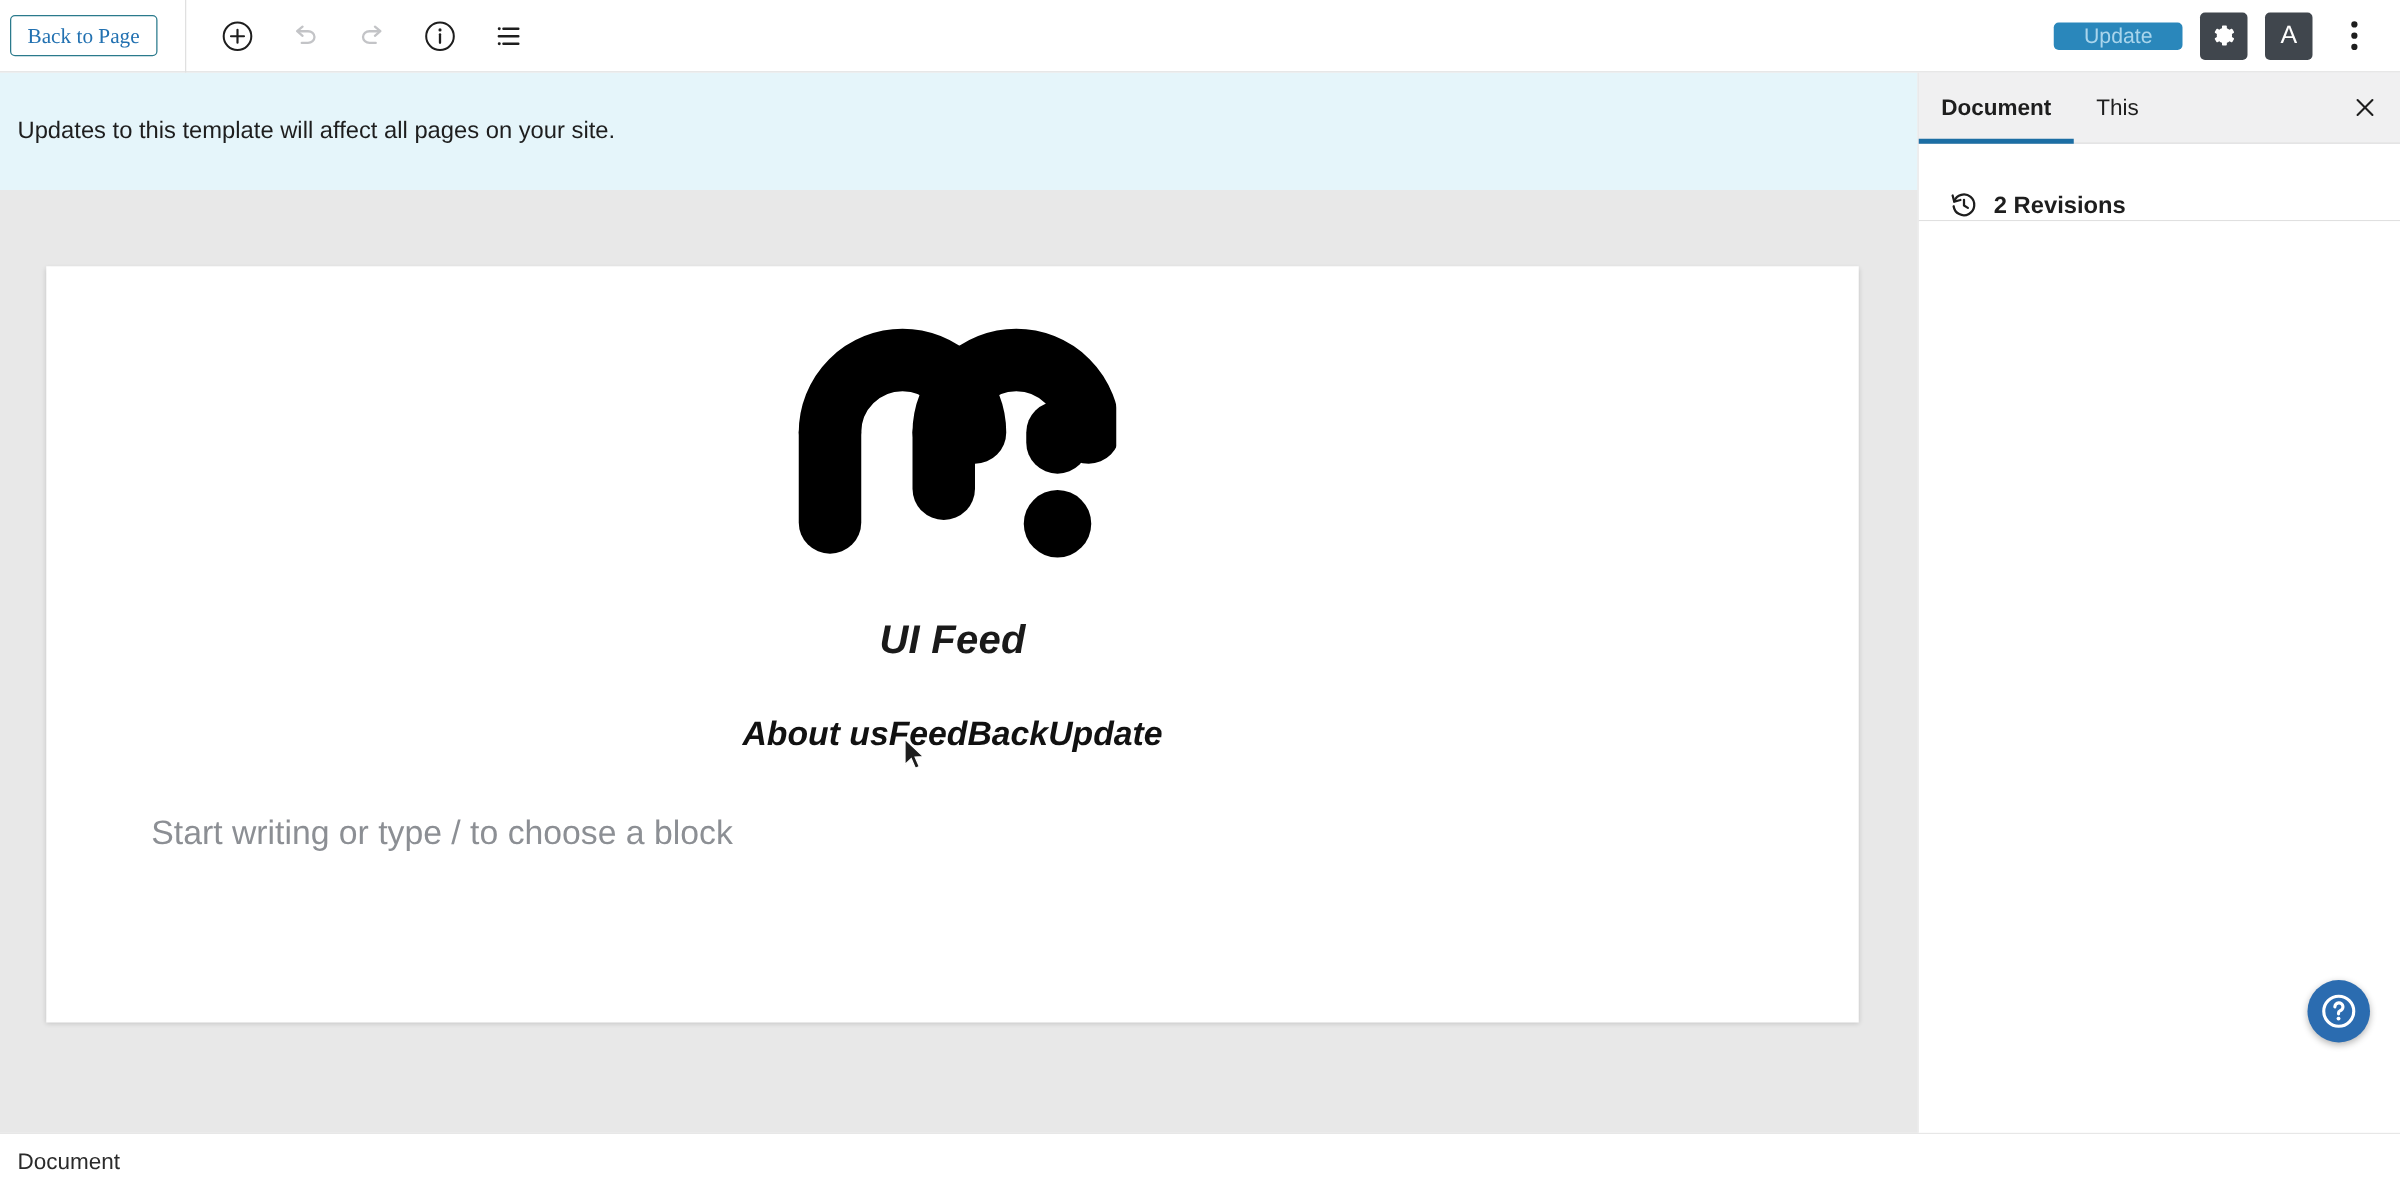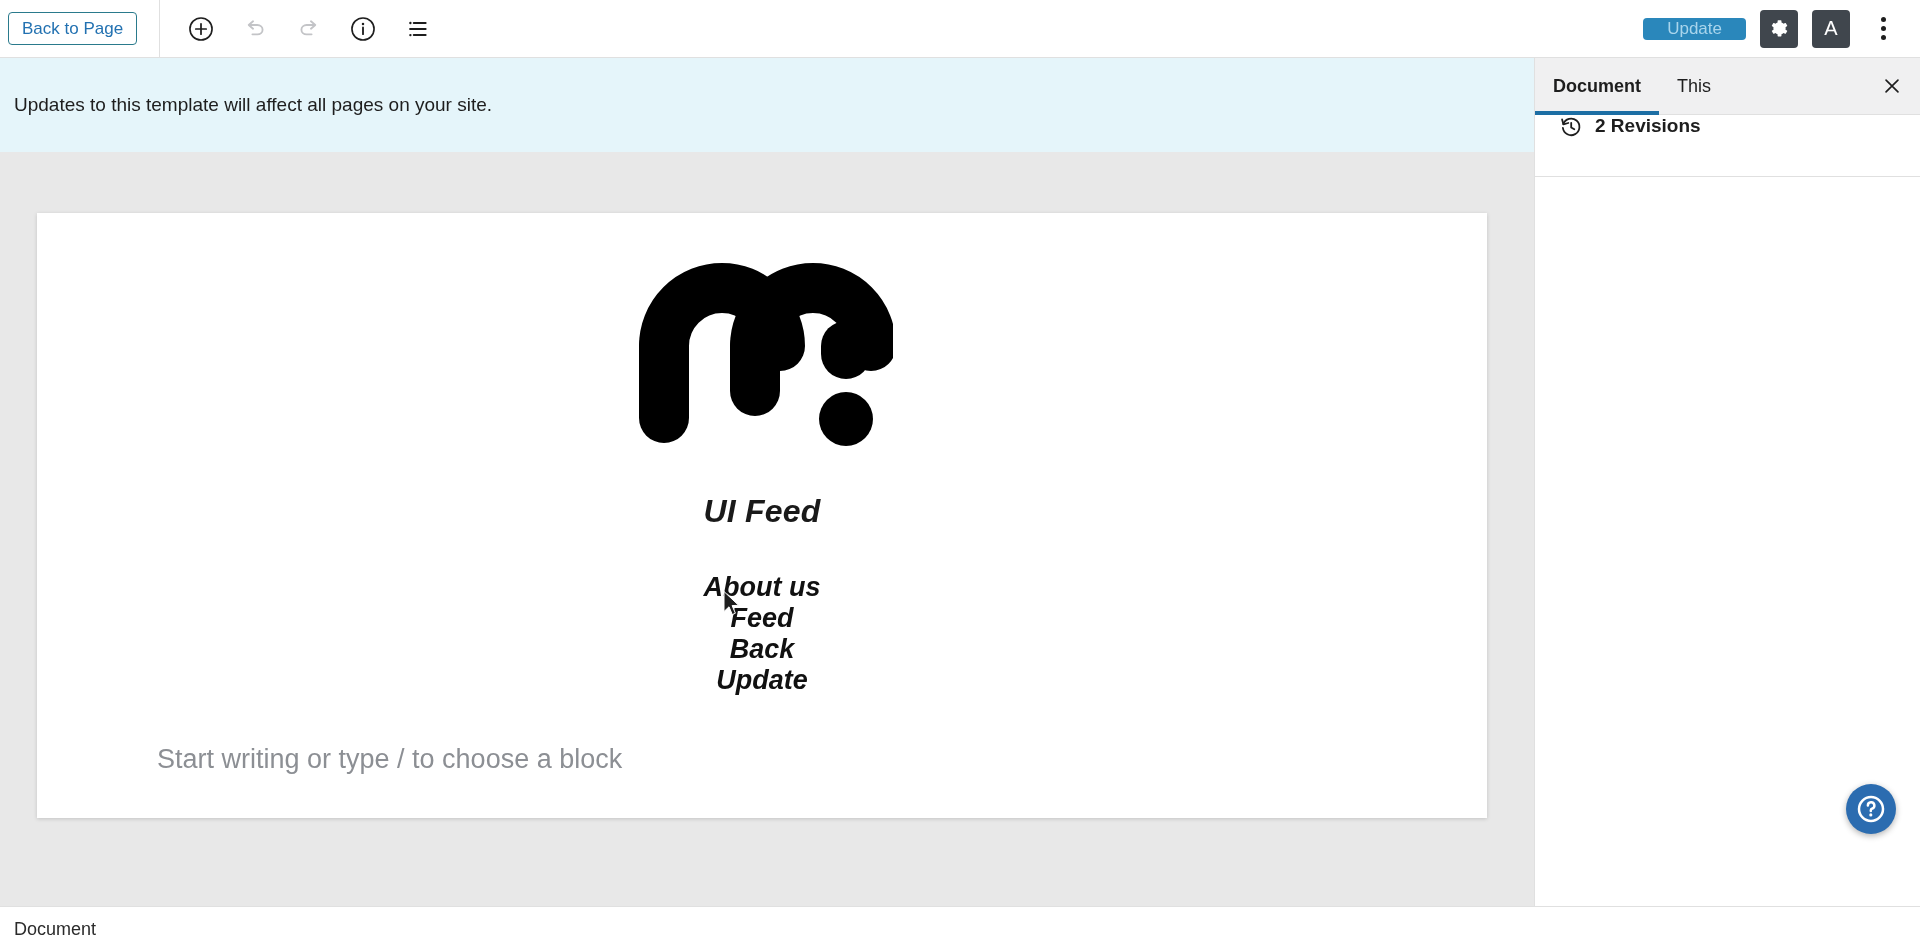--- a/index.html
+++ b/index.html
@@ -36,21 +36,21 @@
   }
   .back-to-page {
     margin-left: 8px;
     height: 33px;
     padding: 0 13px;
     border: 1px solid #2a7a8c;
     border-radius: 4px;
     background: #ffffff;
     color: #2271b1;
     font-size: 17px;
-    font-family: Liberation Sans, sans-serif;
+    font-family: Liberation Serif, serif;
     display: flex;
     align-items: center;
     cursor: pointer;
     white-space: nowrap;
   }
   .tb-divider {
     width: 1px;
     height: 58px;
     background: #e0e0e0;
     margin-left: 22px;
@@ -200,32 +200,31 @@
     margin-top: 44px;
     font-size: 24px;
     font-weight: 400;
     color: #2b2b2b;
     font-family: "Liberation Sans", sans-serif;
   }
   .site-nav {
     margin-top: 42px;
     display: flex;
     align-items: center;
-    flex-direction: column;
   }
   .site-nav a {
     font-size: 27px;
     font-weight: bold;
     color: #111111;
     text-decoration: none;
     font-family: "Liberation Sans", sans-serif;
   }
   .block-placeholder {
     margin-top: 48px;
-    padding-left: 120px;
+    padding-left: 84px;
     font-size: 27px;
     color: #8c8f94;
     font-family: "Liberation Sans", sans-serif;
     cursor: text;
   }
 
   
   .sidebar {
     width: 386px;
     min-width: 386px;
@@ -271,21 +270,21 @@
     display: flex;
     align-items: center;
     justify-content: center;
     background: transparent;
     border: none;
     cursor: pointer;
   }
   .sb-panel-row {
     height: 62px;
     display: flex;
-    align-items: flex-start;
+    align-items: flex-end;
     gap: 12px;
     padding: 0 24px;
     border-bottom: 1px solid #e0e0e0;
     cursor: pointer;
     background: #ffffff;
   }
   .sb-panel-row .label {
     font-size: 19px;
     font-weight: bold;
     color: #1e1e1e;

